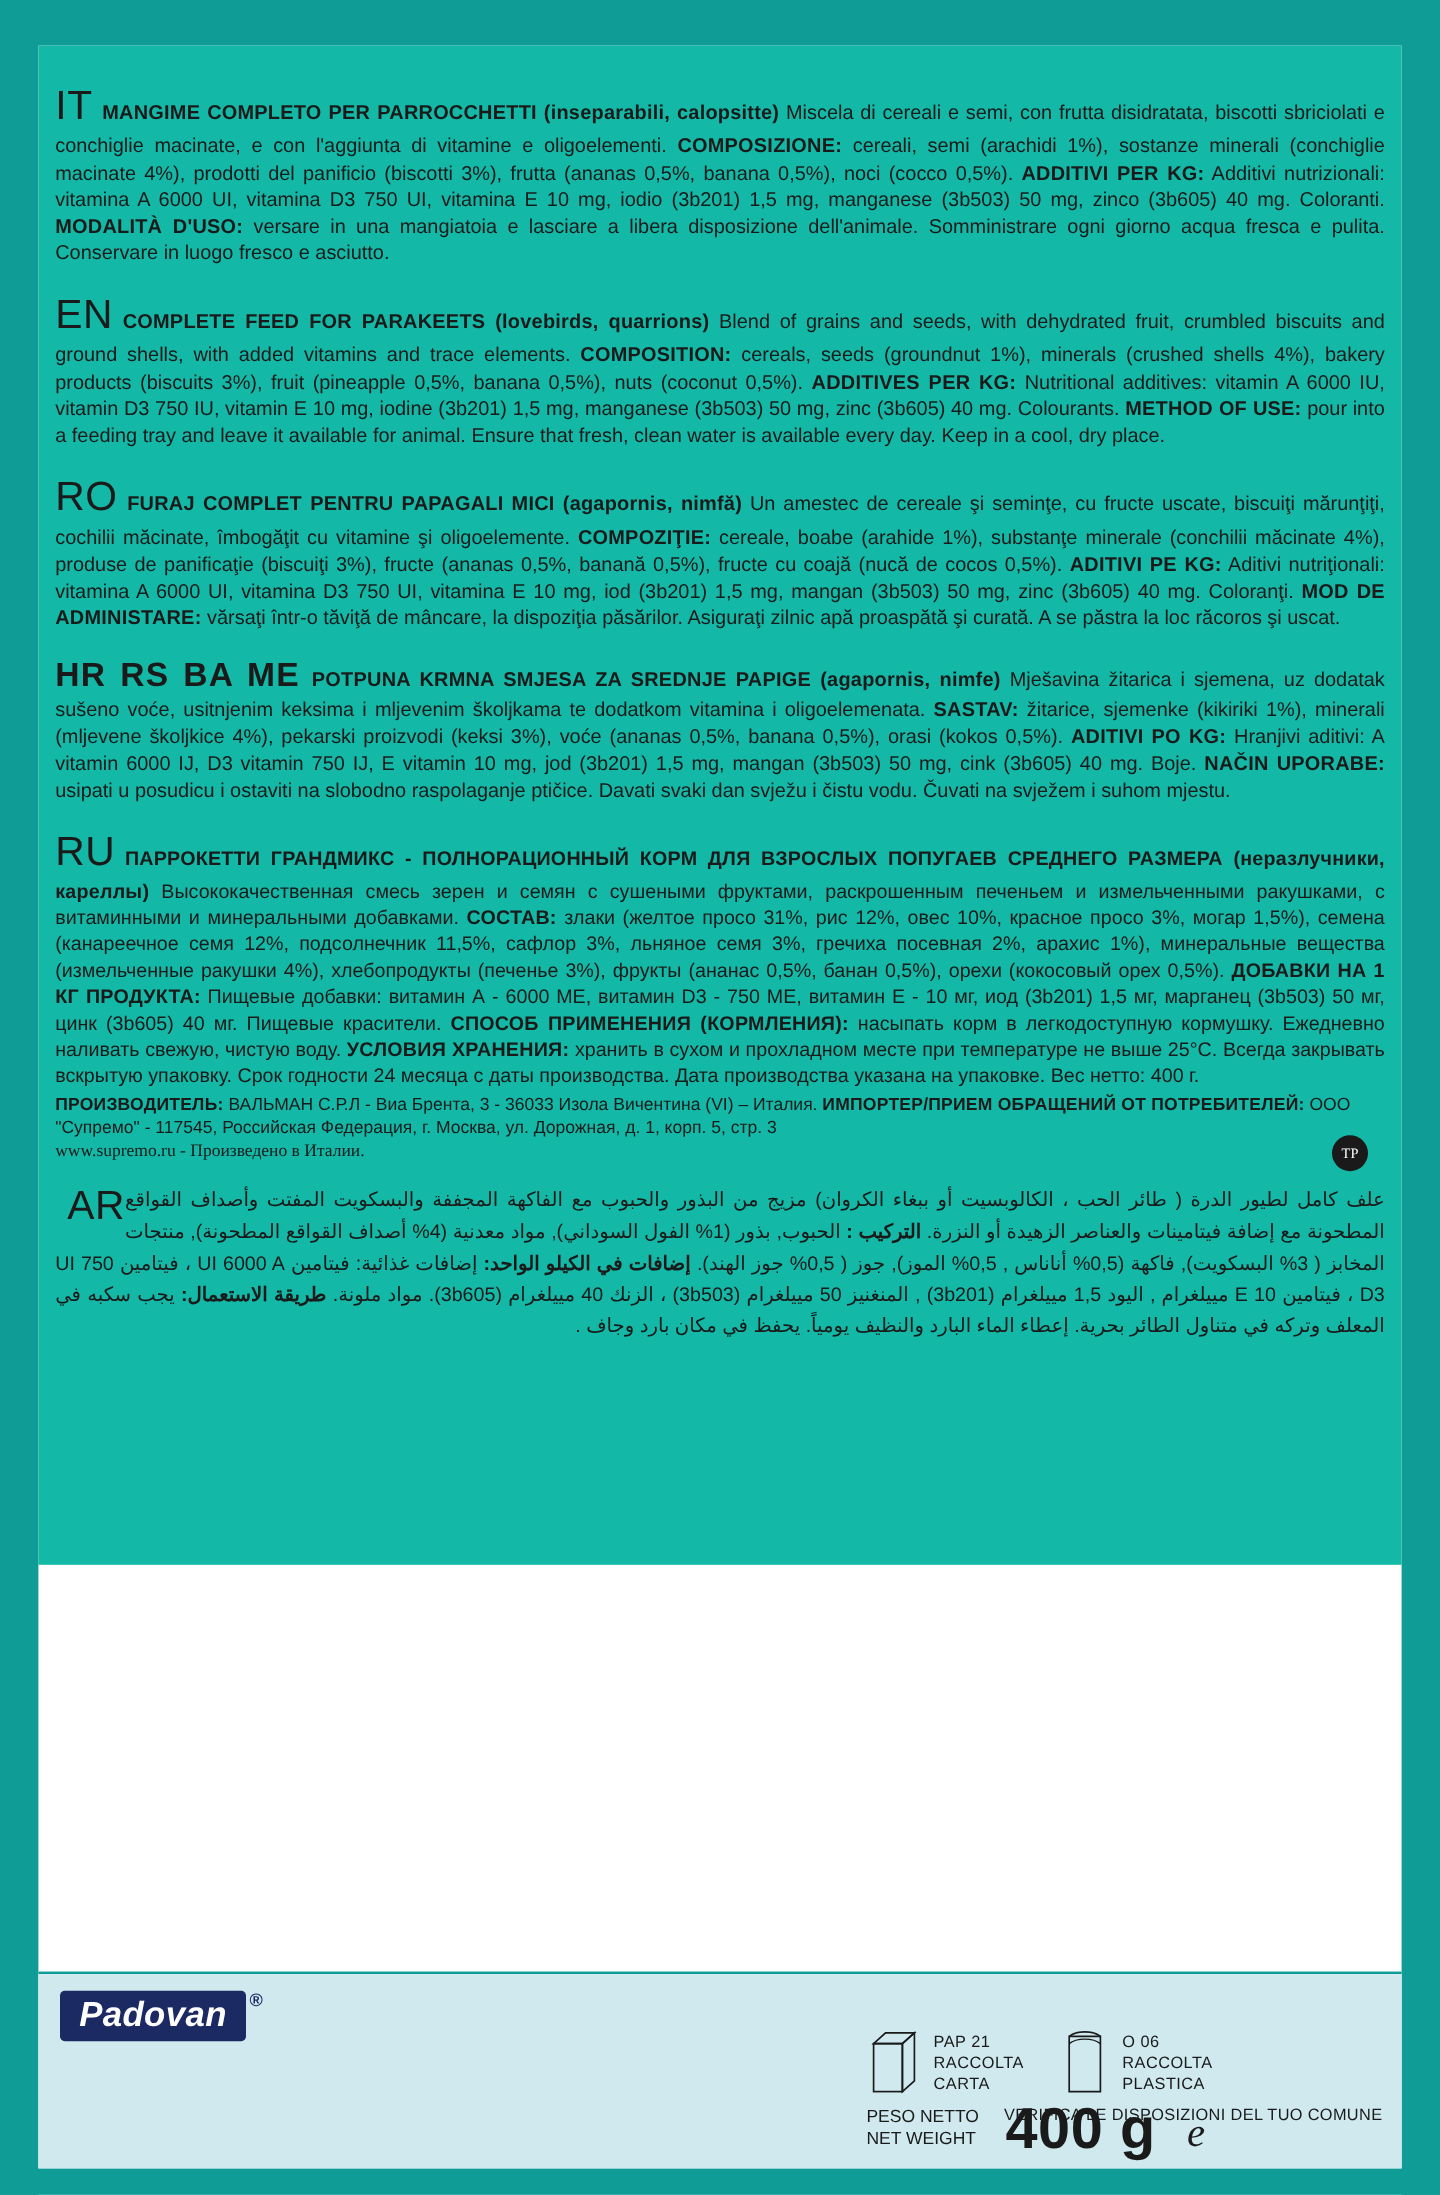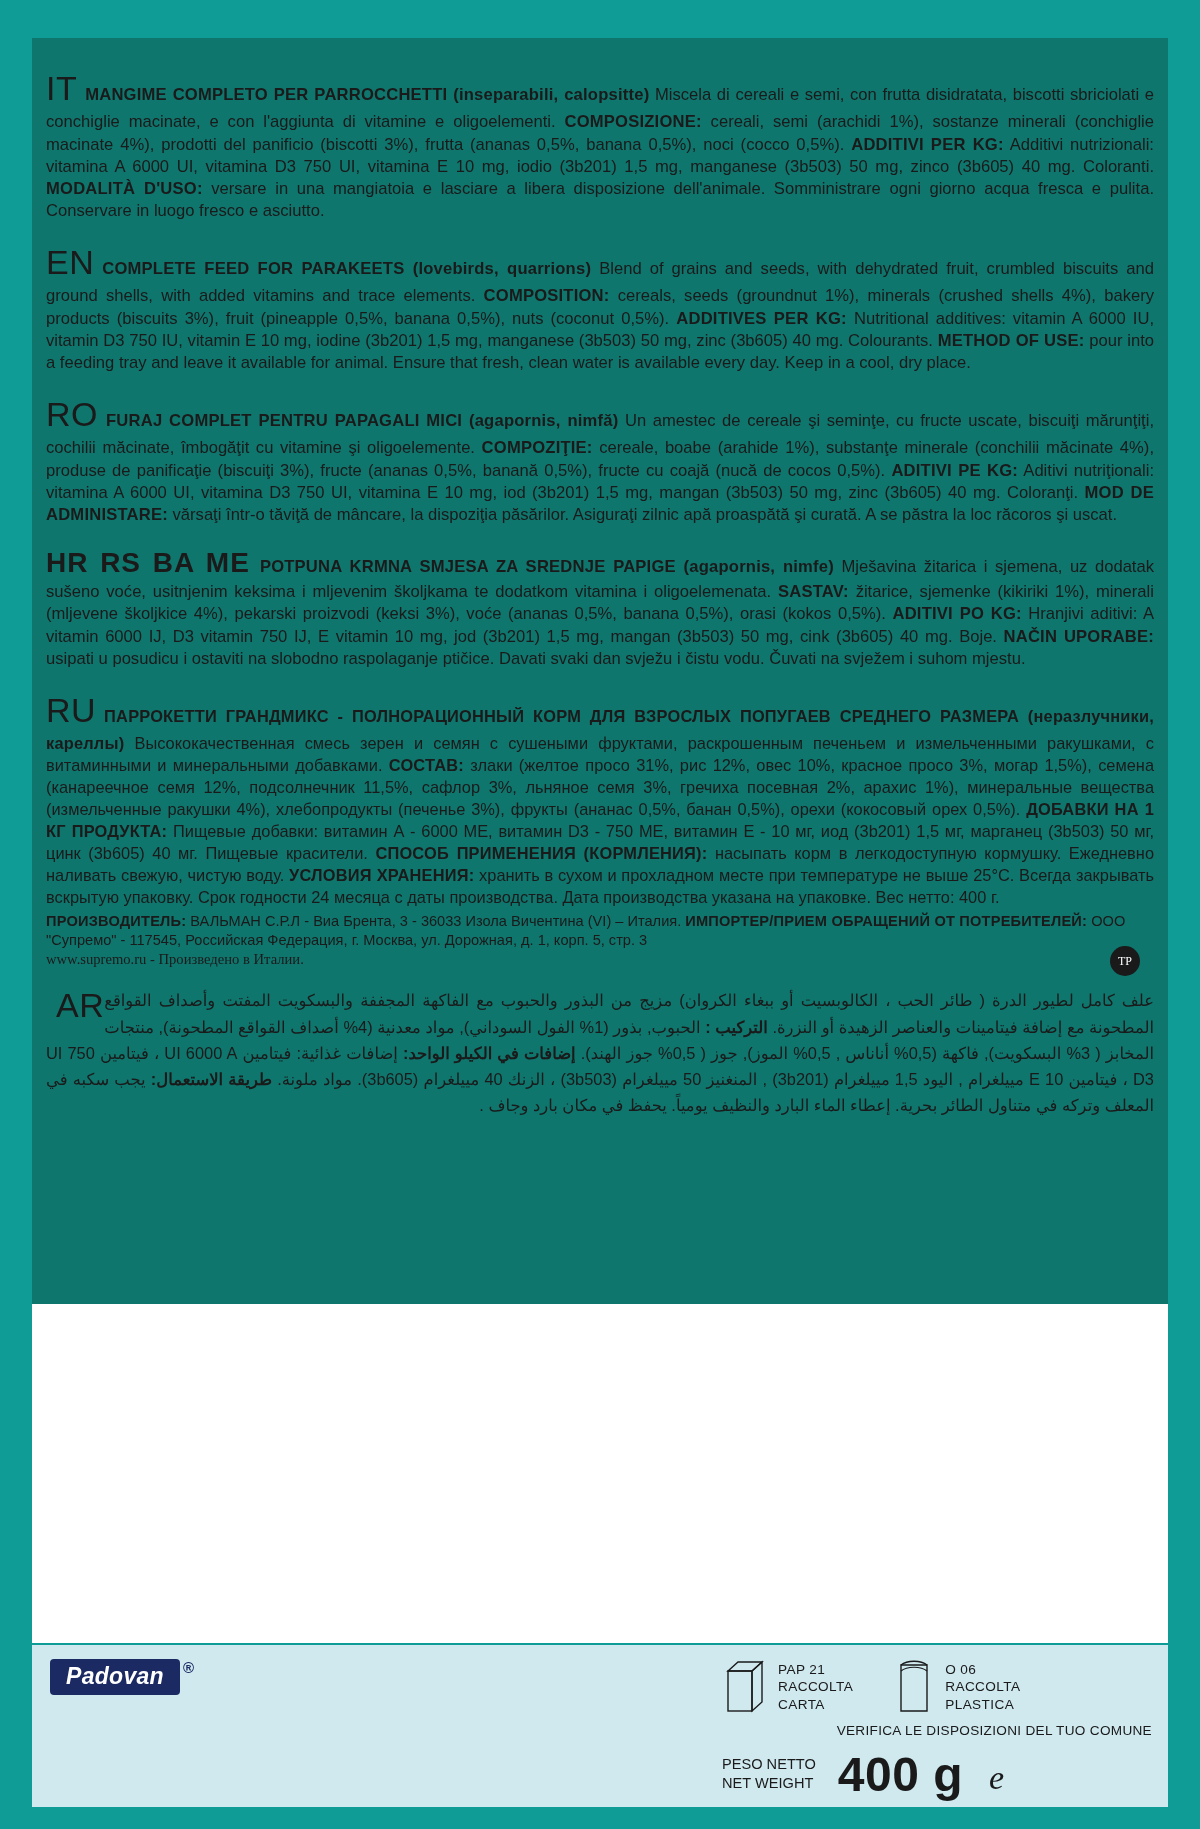--- a/index.html
+++ b/index.html
@@ -45,21 +45,21 @@
     position: absolute;
     left: 0; bottom: 0;
     width: 1200px; height: 22px;
     background: #0f9b96;
   }
   .content {
     position: absolute;
     left: 32px; top: 38px;
     width: 1136px;
     height: 1266px;
-    background: #0f766e;
+    background: #14b8a6;
   }
   .text-area {
     position: absolute;
     left: 14px;
     top: 28px;
     width: 1108px;
   }
   .block {
     margin-bottom: 18px;
     position: relative;
@@ -137,21 +137,21 @@
   .brand-area {
     position: absolute;
     left: 18px;
     top: 14px;
     width: 520px;
   }
   .brand-logo {
     display: inline-block;
     background: #1b2a63;
     color: #ffffff;
-    font-size: 23px;
+    font-size: 29px;
     font-weight: bold;
     font-style: italic;
     padding: 4px 16px 5px 16px;
     border-radius: 4px;
     letter-spacing: 0.3px;
   }
   .brand-reg {
     font-size: 15px;
     vertical-align: top;
     margin-left: 3px;
@@ -169,22 +169,23 @@
   }
   
   .recycle-area {
     position: absolute;
     left: 690px;
     top: 12px;
     width: 430px;
   }
   .recy-row {
     display: flex;
-    gap: 40px;
+    gap: 30px;
     align-items: flex-start;
+    margin-top: 32px;
   }
   .recy-item {
     display: flex;
     gap: 10px;
     align-items: flex-start;
   }
   .recy-icon svg { display: block; }
   .recy-text {
     font-size: 13.6px;
     line-height: 1.28;

